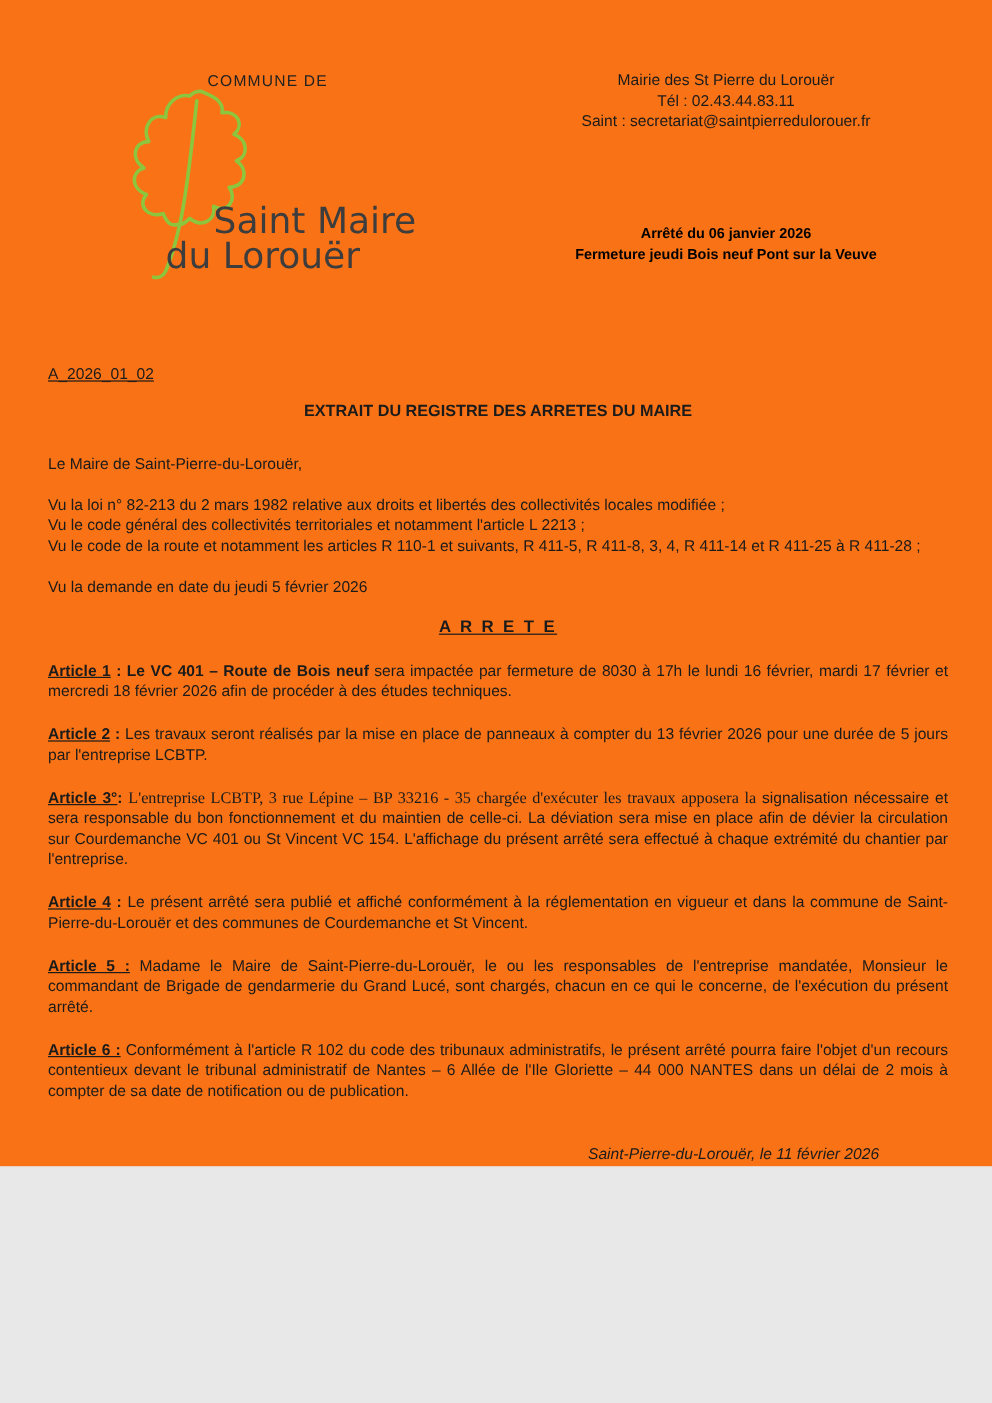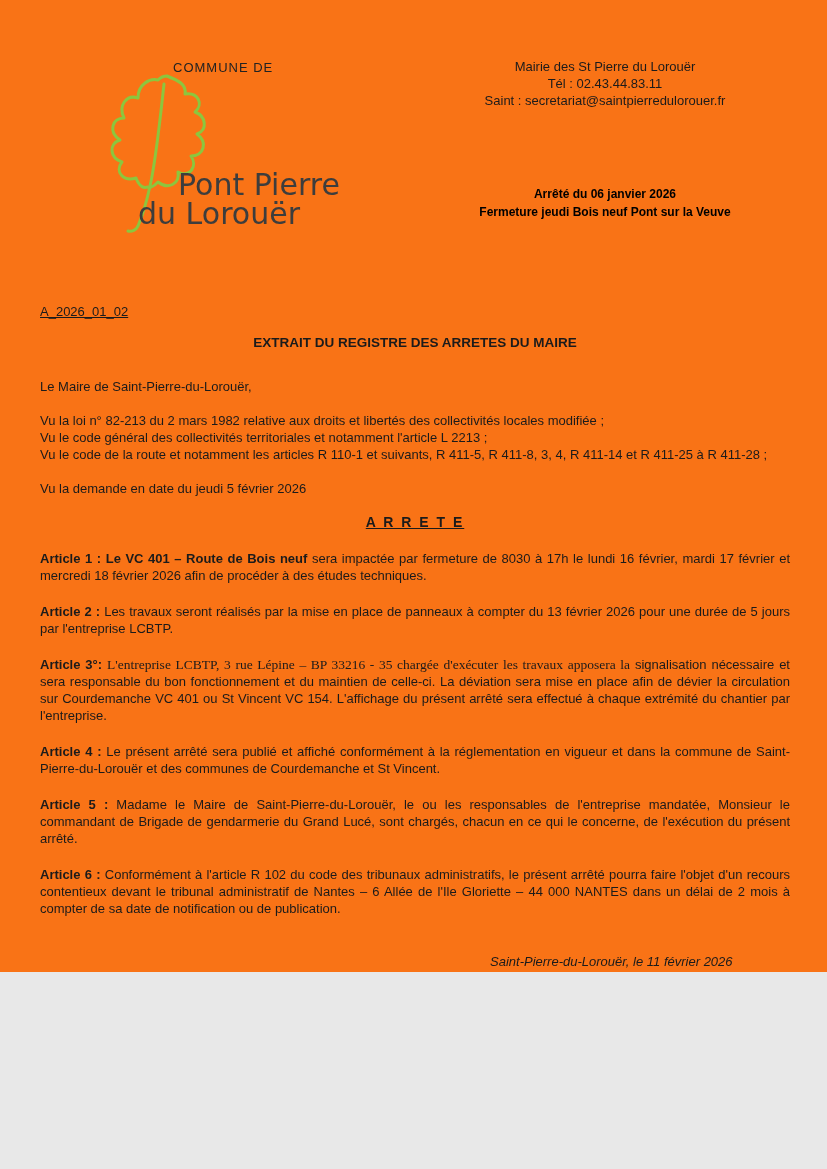--- a/index.html
+++ b/index.html
@@ -91,20 +91,21 @@
     font-size: 14px;
     letter-spacing: 2px;
   }
   .arrete-heading span { text-decoration: underline; }
   .article {
     margin-top: 19px;
     text-align: justify;
   }
   .art-label {
     font-weight: bold;
+    text-decoration: underline;
   }
   .art-sep { font-weight: bold; }
   .art-bold { font-weight: bold; }
   .art-serif { font-family: "Liberation Serif", serif; font-size: 13.5px; }
   .signature {
     margin-top: 36px;
     margin-left: 450px;
     line-height: 17px;
     font-style: italic;
   }
@@ -130,21 +131,21 @@
                C 32 112, 22 102, 30 92
                C 18 88, 16 74, 28 70
                C 16 62, 20 48, 32 48
                C 26 36, 34 24, 46 28
                C 46 14, 58 8, 66 10
                C 69 7, 72 6, 75 6 Z"></path>
       <path d="M72 14 C 68 50, 64 90, 58 116 C 55 130, 52 142, 46 156 C 44 160, 40 162, 36 161"></path>
     </g>
   </svg>
 
-  <div class="logo-text-1">Pont Pierre</div>
+  <div class="logo-text-1">Saint Maire</div>
   <div class="logo-text-2">du Lorouër</div>
 
   <div class="contact-block">
     <div>Mairie des St Pierre du Lorouër</div>
     <div>Tél : 02.43.44.83.11</div>
     <div>Saint : secretariat@saintpierredulorouer.fr</div>
   </div>
 
   <div class="subject-block">
     <div>Arrêté du 06 janvier 2026</div>

